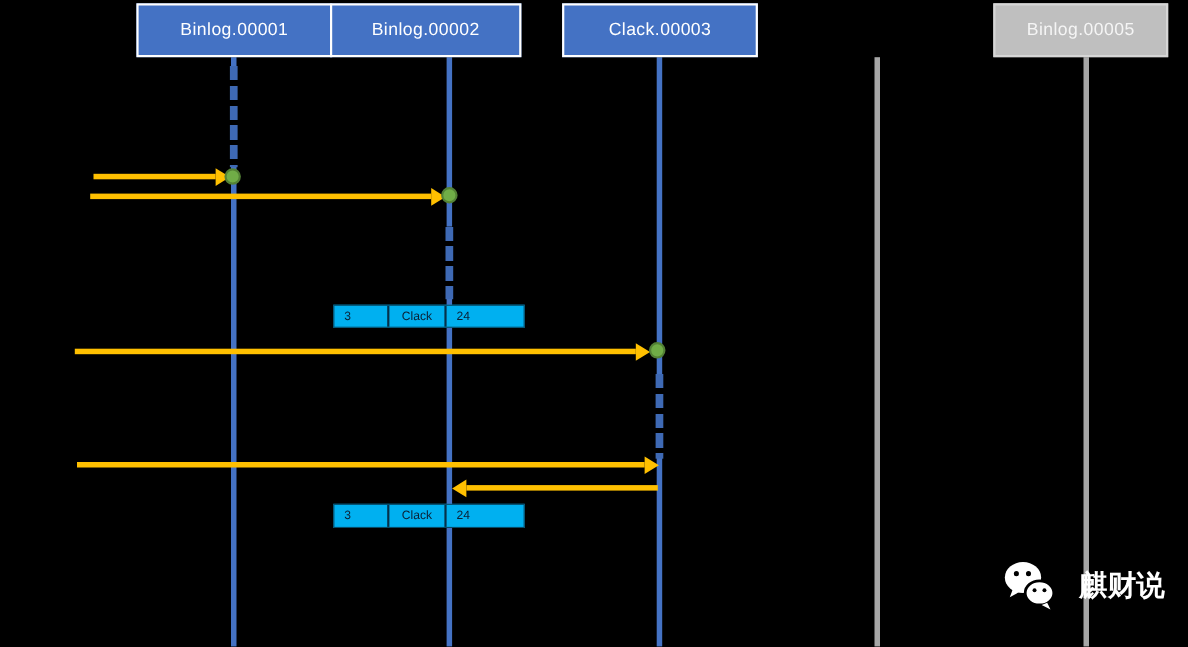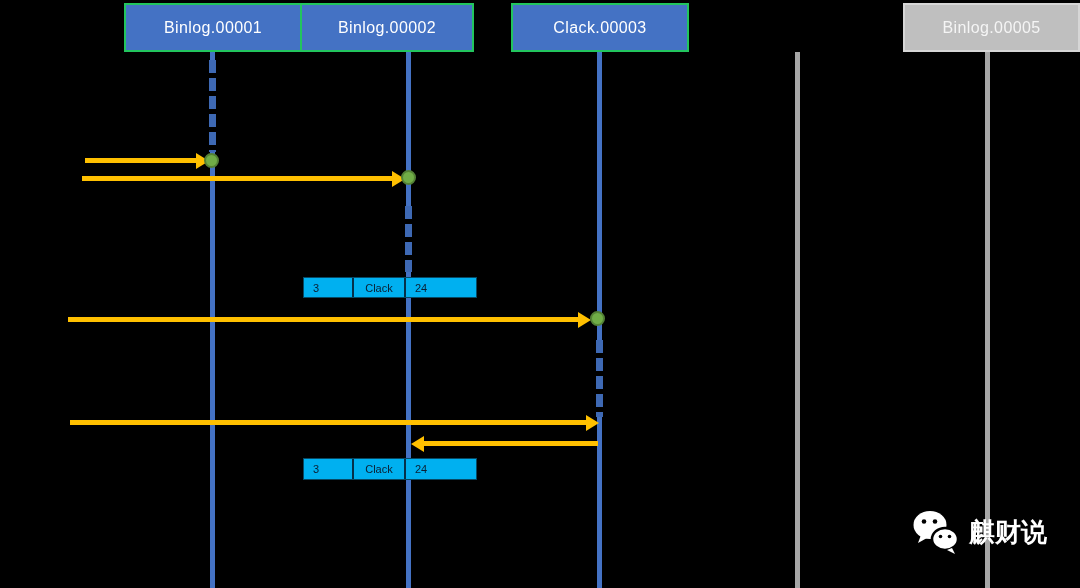--- a/index.html
+++ b/index.html
@@ -12,21 +12,21 @@
   .lifeline.gray{background:#A6A6A6;}
 
   
   .dashes{position:absolute;width:7px;
     background:repeating-linear-gradient(to bottom,#3E69B4 0 13px,#000 13px 18px);}
 
   
   .hdr{position:absolute;top:3px;height:49px;box-sizing:border-box;
        display:flex;align-items:center;justify-content:center;
        font-size:16px;letter-spacing:.4px;}
-  .hdr.blue{background:#4472C4;border:2px solid #22c55e;color:#FFFFFF;}
+  .hdr.blue{background:#4472C4;border:2px solid #ffffff;color:#FFFFFF;}
   .hdr.gray{background:#BFBFBF;border:2px solid #D6D6D6;color:#F5F5F5;}
 
   
   .arrow{position:absolute;height:5px;background:#FFC000;}
   .head-r{position:absolute;width:0;height:0;
           border-top:8px solid transparent;border-bottom:8px solid transparent;
           border-left:13px solid #FFC000;}
   .head-l{position:absolute;width:0;height:0;
           border-top:8px solid transparent;border-bottom:8px solid transparent;
           border-right:13px solid #FFC000;}
@@ -38,21 +38,21 @@
   
   .rec{position:absolute;display:flex;height:21px;background:#00B0F0;
        border:1px solid #064a66;box-sizing:border-box;color:#0b1f33;font-size:11px;}
   .rec .c{display:flex;align-items:center;box-sizing:border-box;}
   .rec .c1{width:50px;padding-left:9px;border-right:2px solid #05304a;}
   .rec .c2{width:52px;justify-content:center;border-right:2px solid #05304a;}
   .rec .c3{width:70px;padding-left:9px;}
 
   
   .wm{position:absolute;left:911px;top:508px;display:flex;align-items:center;}
-  .wm-text{color:#FFFFFF;font-size:26px;font-weight:bold;margin-left:8px;
+  .wm-text{color:#FFFFFF;font-size:26px;font-weight:bold;margin-left:20px;
            font-family:"DejaVu Sans","Liberation Sans",sans-serif;}
 </style>
 </head>
 <body>
 
 <div class="stage">
 
   <div class="lifeline blue" style="left:210px"></div>
   <div class="lifeline blue" style="left:406px"></div>
   <div class="lifeline blue" style="left:597px"></div>
@@ -84,21 +84,21 @@
 
   <div class="hdr blue" style="left:124px;width:178px">
     <span>Binlog.00001</span>
   </div>
   <div class="hdr blue" style="left:300px;width:174px">
     <span>Binlog.00002</span>
   </div>
   <div class="hdr blue" style="left:511px;width:178px">
     <span>Clack.00003</span>
   </div>
-  <div class="hdr gray" style="left:903px;width:177px">
+  <div class="hdr gray" style="left:903px;width:159px">
     <span>Binlog.00005</span>
   </div>
 
   <div class="rec" style="left:303px;top:277px">
     <div class="c c1">3</div>
     <div class="c c2">Clack</div>
     <div class="c c3">24</div>
   </div>
   <div class="rec" style="left:303px;top:458px;height:22px">
     <div class="c c1">3</div>

